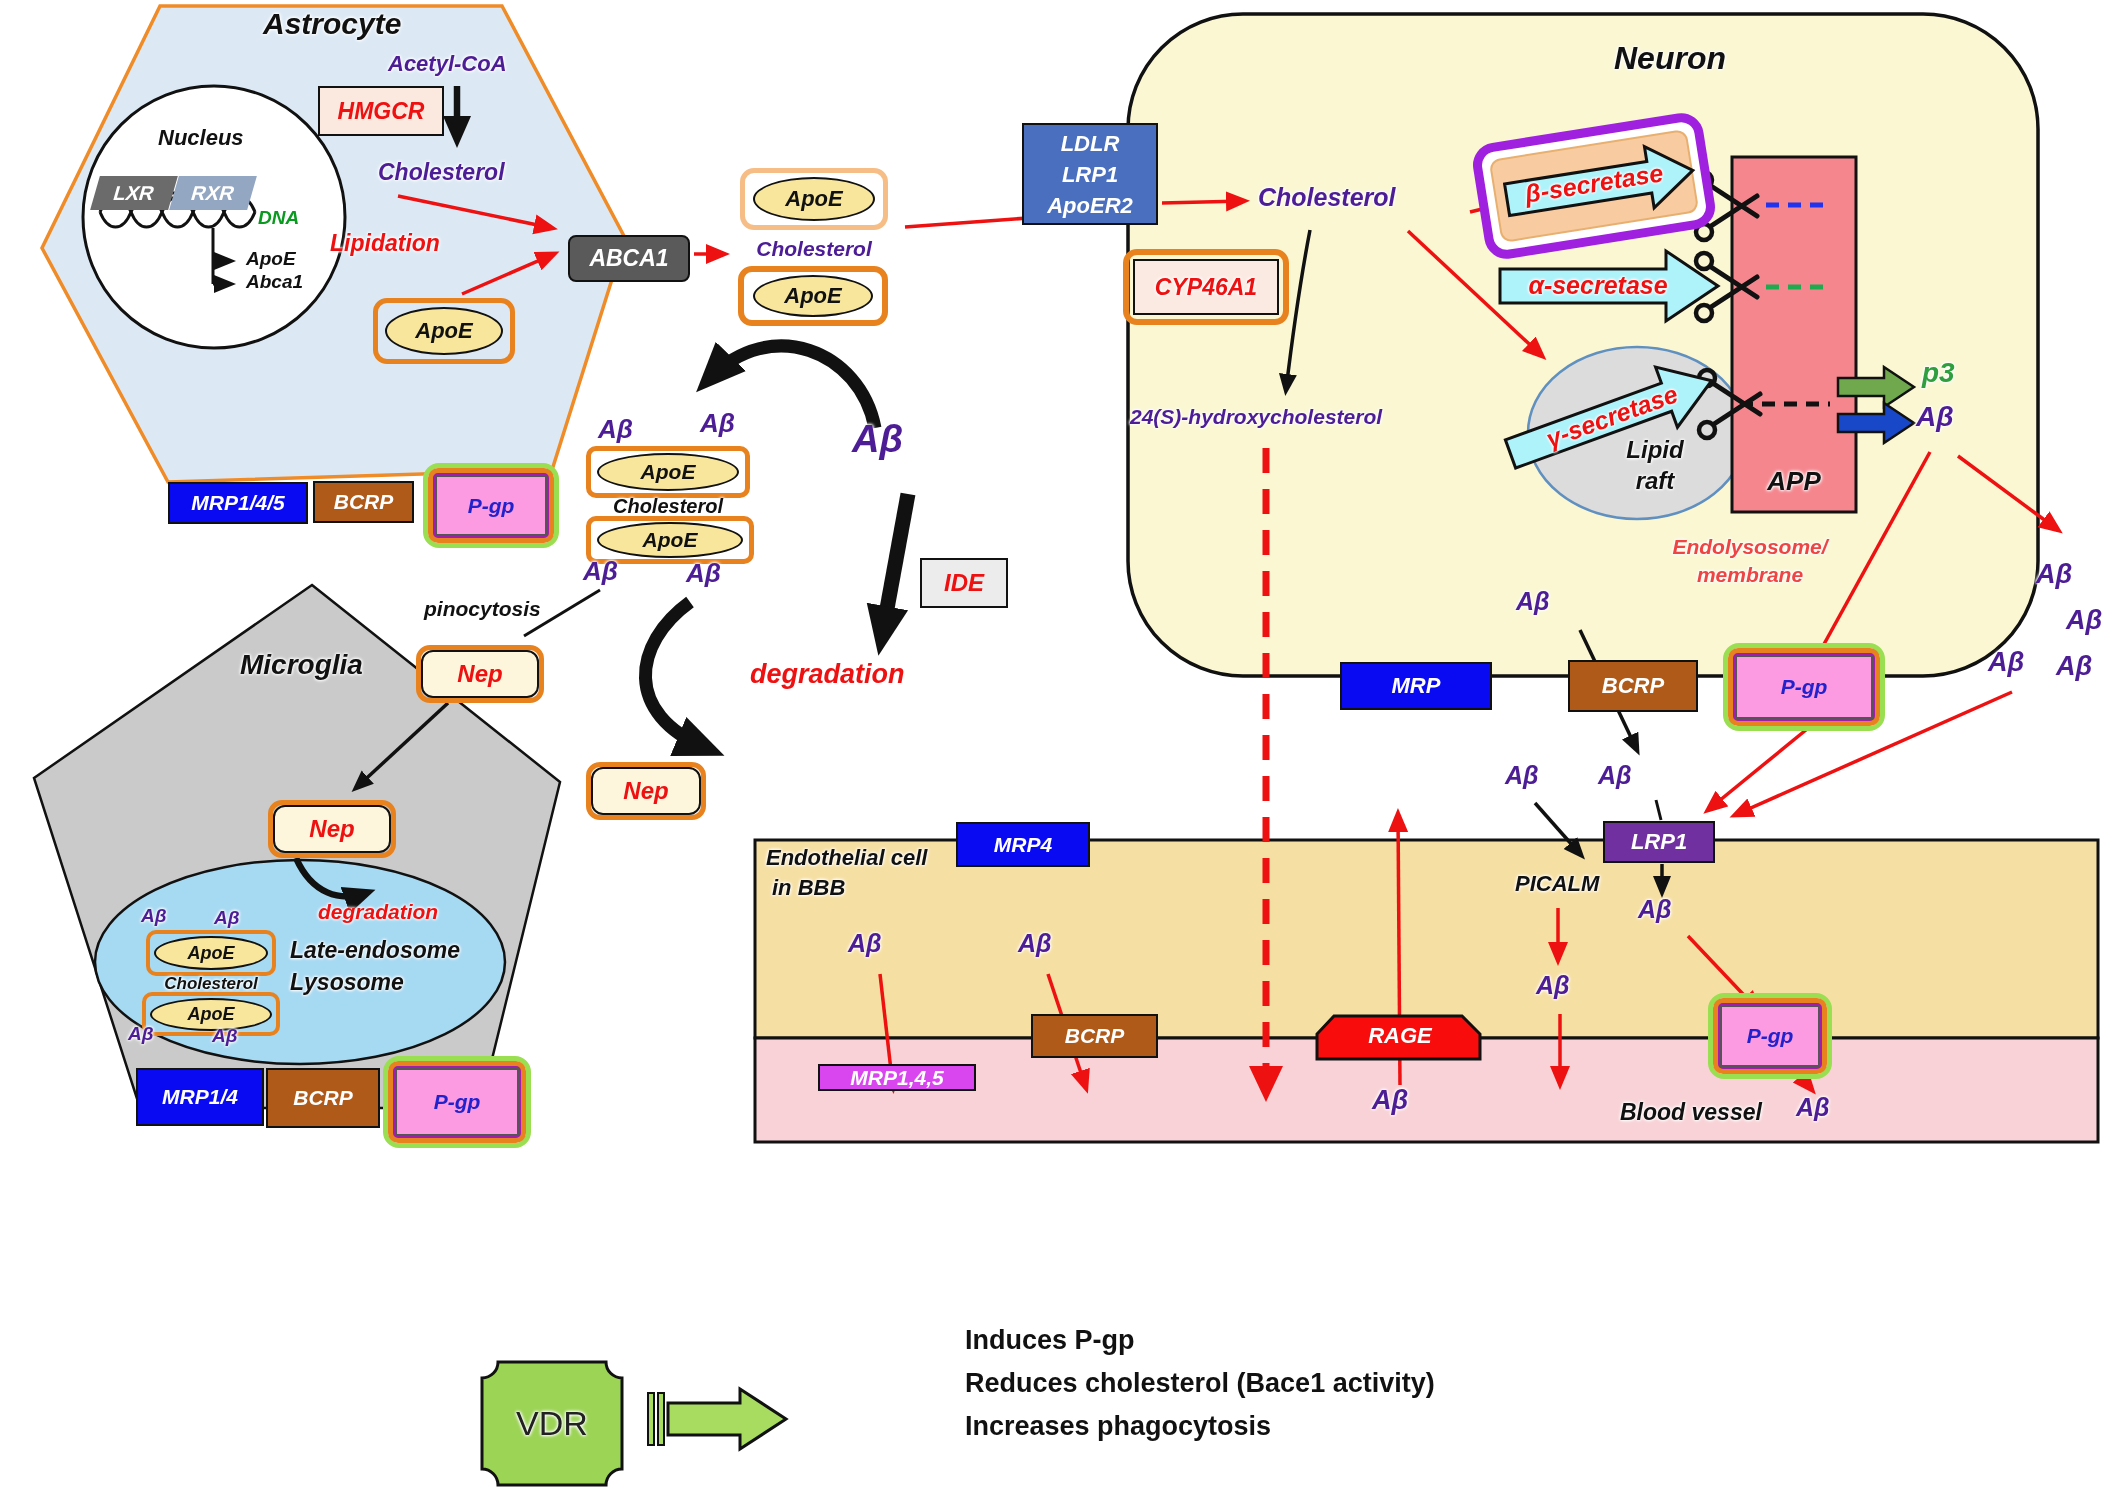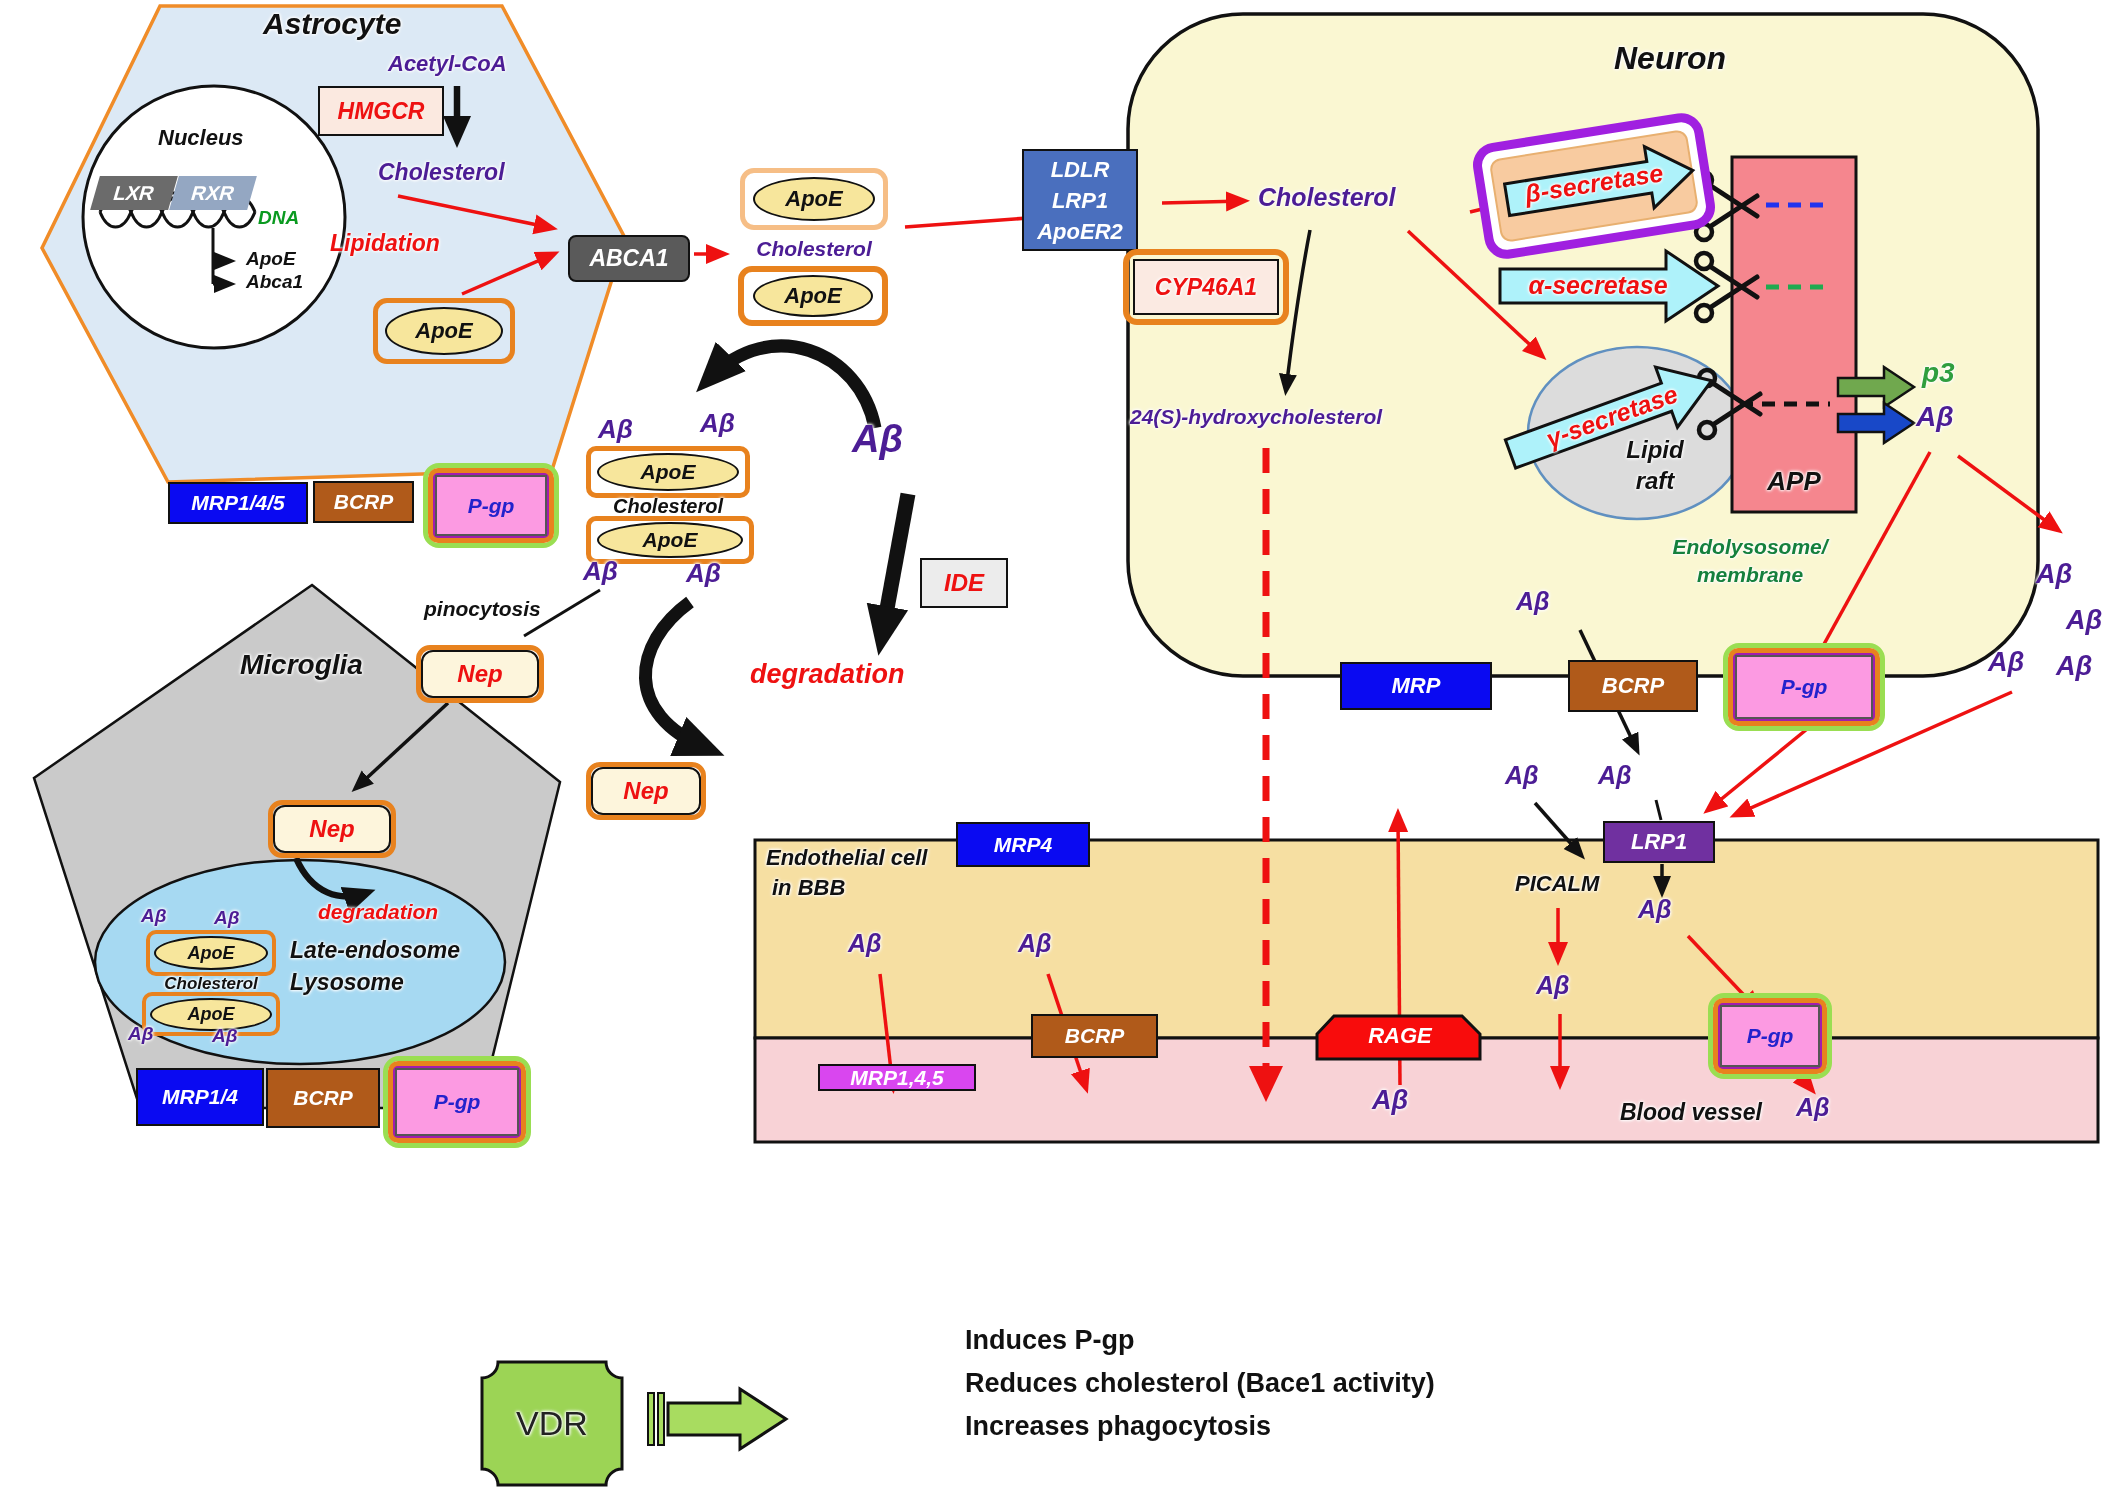--- a/index.html
+++ b/index.html
@@ -4,21 +4,21 @@
 <style>
   html,body{margin:0;padding:0;background:#fff;}
   #canvas{position:relative;width:2128px;height:1496px;background:#fff;overflow:hidden;
           font-family:"Liberation Sans",sans-serif;}
   #art{position:absolute;left:0;top:0;}
   .lbl{position:absolute;font-family:"Liberation Sans",sans-serif;font-weight:bold;font-style:italic;
        white-space:nowrap;line-height:1.05;color:#111;
        text-shadow:0 0 3px #fff,0 0 3px #fff,0 0 4px #fff;}
   .noit{font-style:normal;}
   .c-blue{color:#4c1d95}.c-red{color:#ee1111}.c-grn{color:#0a9a20}.c-p3{color:#2f9e3f}
-  .c-navy{color:#15803d}.c-wht{color:#fff;text-shadow:none;}
+  .c-navy{color:#ef4444}.c-wht{color:#fff;text-shadow:none;}
   .ctr{text-align:center;}
   .box{position:absolute;display:flex;align-items:center;justify-content:center;box-sizing:border-box;
        font-family:"Liberation Sans",sans-serif;font-weight:bold;font-style:italic;}
   .unit{position:absolute;border-radius:14px;display:flex;align-items:center;justify-content:center;
         box-sizing:border-box;}
   .ell{background:#f7e69c;border:2.5px solid #111;border-radius:50%;display:flex;align-items:center;
        justify-content:center;font-weight:bold;font-style:italic;color:#111;}
   .nep-in{background:#fdf5dc;border:2.5px solid #111;border-radius:12px;width:100%;height:100%;
           display:flex;align-items:center;justify-content:center;color:#ee1111;font-weight:bold;
           font-style:italic;font-size:24px;box-sizing:border-box;}
@@ -261,21 +261,21 @@
     </div>
 <div class="pgpA" style="left:383px;top:1056px;width:148px;height:92px">
       <div class="pgpB">
         <div class="pgpC">
           <span>P-gp</span>
         </div>
       </div>
     </div>
 
 <div class="lbl ctr" style="left:1570px;top:42px;width:200px;font-size:32px">Neuron</div>
-<div class="box" style="left:1022px;top:149px;width:116px;height:102px;background:#4a6fbe;border:2.5px solid #111;flex-direction:column">
+<div class="box" style="left:1022px;top:123px;width:136px;height:102px;background:#4a6fbe;border:2.5px solid #111;flex-direction:column">
   <span class="c-wht" style="font-size:22px;line-height:31px">LDLR</span>
   <span class="c-wht" style="font-size:22px;line-height:31px">LRP1</span>
   <span class="c-wht" style="font-size:22px;line-height:31px">ApoER2</span>
 </div>
 <div class="lbl c-blue" style="left:1258px;top:184px;font-size:25px">Cholesterol</div>
 <div class="unit" style="left:1123px;top:249px;width:166px;height:76px;border:6px solid #e8821e;padding:4px">
       <div style="background:#fbeae2;border:2.5px solid #111;width:100%;height:100%;display:flex;align-items:center;justify-content:center;box-sizing:border-box">
         <span class="lbl c-red" style="position:static;font-size:23px">CYP46A1</span>
       </div>
     </div>

